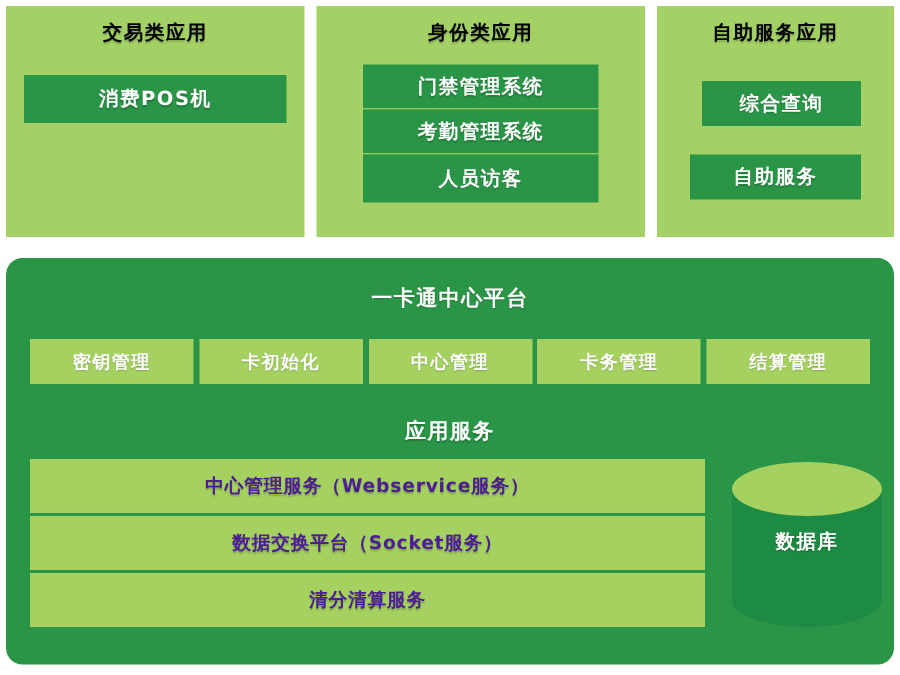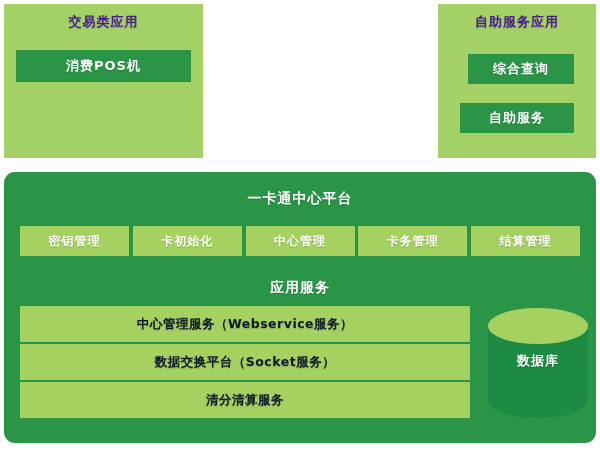--- a/index.html
+++ b/index.html
@@ -31,21 +31,21 @@
   #panel-transaction { left: 4px;   width: 199px; }
   #panel-identity    { left: 211px; width: 219px; }
   #panel-selfservice { left: 438px; width: 158px; }
 
   .panel-title {
     position: absolute;
     top: 9px;
     left: 0;
     right: 0;
     text-align: center;
-    color: #4c1d95;
+    color: #000000;
     font-size: 13px;
     font-weight: bold;
     letter-spacing: 1px;
     text-shadow: 0 1px 1px rgba(0,0,0,0.18);
   }
 
   .app-box {
     position: absolute;
     background: #2a9547;
     color: #ffffff;
@@ -139,21 +139,21 @@
     top: 134px;
     left: 16px;
     width: 450px;
     height: 112px;
     display: flex;
     flex-direction: column;
   }
   .service-row {
     flex: 1 1 0;
     background: #a5d160;
-    color: #0f172a;
+    color: #4c1d95;
     font-size: 12.5px;
     font-weight: bold;
     letter-spacing: 0.5px;
     display: flex;
     align-items: center;
     justify-content: center;
     box-sizing: border-box;
     border-bottom: 2px solid #2a9547;
     text-shadow: 0 1px 1px rgba(0,0,0,0.2);
   }
@@ -209,20 +209,26 @@
 </head>
 <body>
 
 <div id="canvas">
 
   <div class="app-panel" id="panel-transaction">
     <div class="panel-title">交易类应用</div>
     <div class="app-box" id="box-pos">消费POS机</div>
   </div>
 
+  <div class="app-panel" id="panel-identity">
+    <div class="panel-title">身份类应用</div>
+    <div class="app-box" id="box-access">门禁管理系统</div>
+    <div class="app-box" id="box-attend">考勤管理系统</div>
+    <div class="app-box" id="box-visitor">人员访客</div>
+  </div>
 
   <div class="app-panel" id="panel-selfservice">
     <div class="panel-title">自助服务应用</div>
     <div class="app-box" id="box-query">综合查询</div>
     <div class="app-box" id="box-selfsrv">自助服务</div>
   </div>
 
   <div id="center-slab">
 
     <div id="center-title">一卡通中心平台</div>

